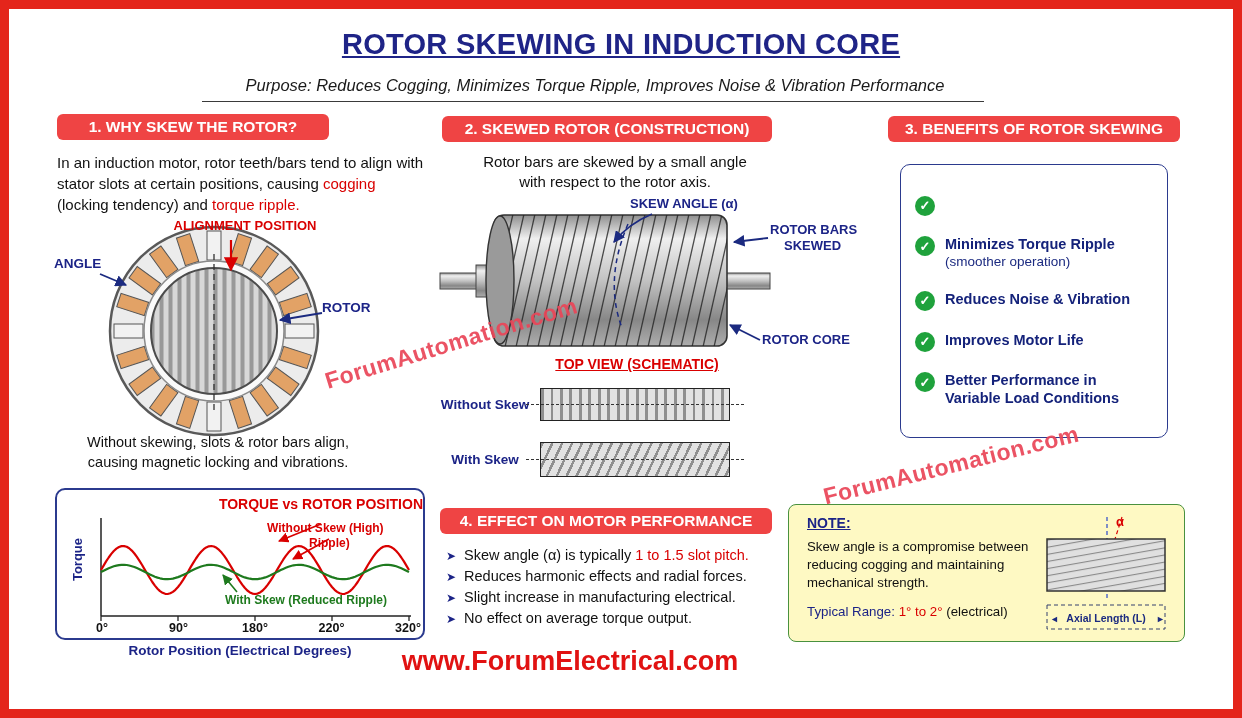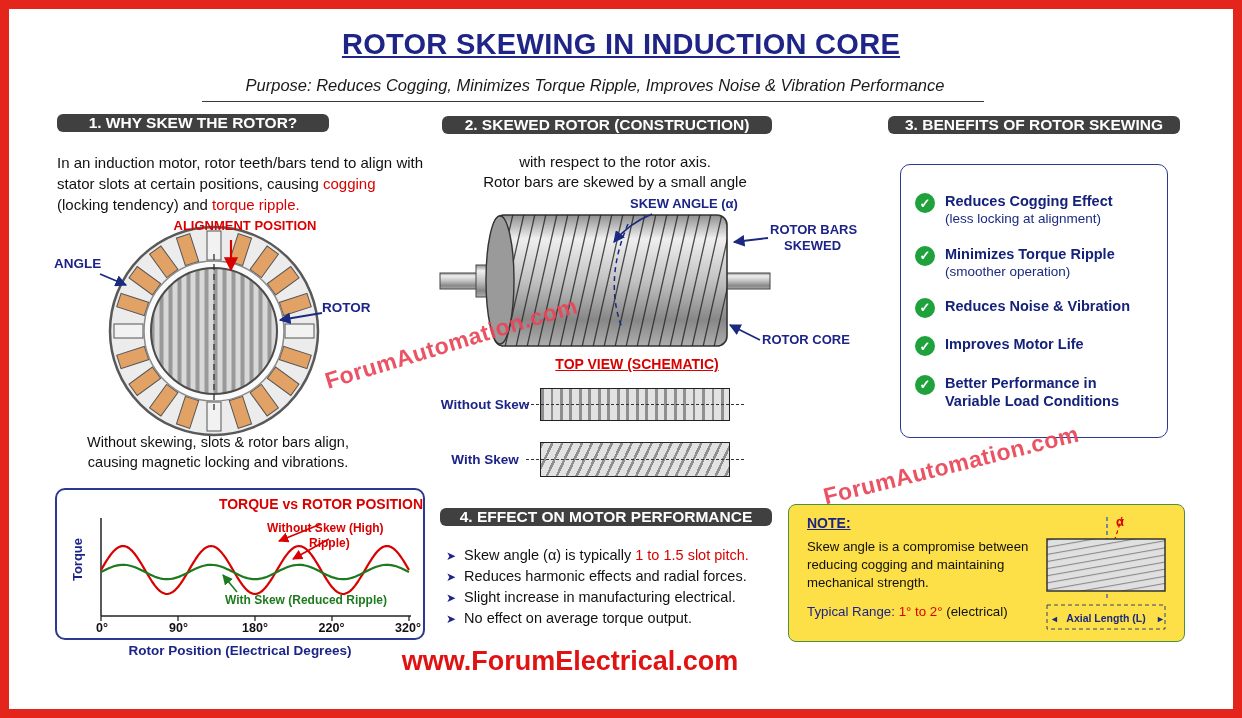--- a/index.html
+++ b/index.html
@@ -3,21 +3,21 @@
 <meta charset="utf-8">
 <style>
   *{margin:0;padding:0;box-sizing:border-box}
   html,body{width:1242px;height:718px}
   body{position:relative;background:#fff;font-family:"Liberation Sans",sans-serif;overflow:hidden;color:#111}
   .abs{position:absolute}
   .frame{position:absolute;inset:0;border:9px solid #e4251b;z-index:45;pointer-events:none}
   .page-title{top:28px;left:0;width:1242px;text-align:center;font-size:29px;font-weight:700;color:#1f2487;text-decoration:underline;letter-spacing:.3px}
   .subtitle{top:76px;left:0;width:1190px;text-align:center;font-size:16.5px;font-style:italic;color:#1a1a1a}
   .rule{top:101px;left:202px;width:782px;border-top:1.5px solid #3a3a3a}
-  .pill{background:#404040;color:#fff;font-weight:700;font-size:15.5px;display:flex;align-items:center;justify-content:center;border-radius:6px;height:18px;z-index:2}
+  .pill{background:#ef4444;color:#fff;font-weight:700;font-size:15.5px;display:flex;align-items:center;justify-content:center;border-radius:6px;height:26px;z-index:2}
   .navy{color:#1c2487}
   .red{color:#d90000}
   .grn{color:#1e7a1e}
   .b{font-weight:400}
   .para{font-size:15px;line-height:21px}
   .lbl{font-weight:700;font-size:13px;color:#1c2487;white-space:nowrap}
   .wm{position:absolute;color:rgba(234,70,88,.93);font-size:23px;font-weight:700;letter-spacing:.5px;white-space:nowrap;z-index:30}
   .chartbox{left:55px;top:488px;width:370px;height:152px;border:2px solid #2b3a8e;border-radius:10px;background:#fff}
   .ctitle{top:6px;left:0;width:100%;text-align:right;font-size:14px;font-weight:700;color:#d90000}
   .ylab{left:-10px;top:62px;width:60px;text-align:center;font-size:13px;font-weight:700;color:#1c2487;transform:rotate(-90deg)}
@@ -32,21 +32,21 @@
   .rowlbl{font-size:13.5px;font-weight:700;color:#1c2487;text-align:center;width:98px}
   .bullets{left:446px;top:547px;width:340px}
   .brow{display:flex;gap:8px;margin-bottom:5px;font-size:14.5px;white-space:nowrap}
   .bmark{color:#1c2487;font-size:12px;padding-top:2px}
   .benefits{left:900px;top:164px;width:268px;height:274px;border:1.5px solid #2b3a8e;border-radius:10px;background:#fff;display:flex;flex-direction:column;justify-content:space-evenly;padding:10px 14px}
   .benefit{display:flex;gap:10px;align-items:flex-start}
   .check{width:20px;height:20px;min-width:20px;border-radius:50%;background:#1fa23c;color:#fff;font-size:13px;font-weight:700;display:flex;align-items:center;justify-content:center;margin-top:1px}
   .btitle{font-size:14.5px;font-weight:700;color:#14227a;line-height:18px}
   .bsub{font-size:13.5px;color:#1b2a80;line-height:17px}
   .bsub:empty{display:none}
-  .notebox{left:788px;top:504px;width:397px;height:138px;background:#fde047;border:1.6px solid #49913f;border-radius:8px;z-index:4}
+  .notebox{left:788px;top:504px;width:397px;height:138px;background:#fef9c3;border:1.6px solid #49913f;border-radius:8px;z-index:4}
   .notetitle{left:18px;top:10px;font-size:14px;font-weight:700;color:#1c2487;text-decoration:underline}
   .notebody{left:18px;top:33px;width:228px;font-size:13.2px;line-height:18px;color:#111}
   .noterange{left:18px;top:99px;width:240px;font-size:13.3px;white-space:nowrap}
   .topview{left:537px;top:356px;width:200px;text-align:center;font-size:14px;font-weight:700;color:#d90000;text-decoration:underline;z-index:3}
   .footer{left:340px;top:646px;width:460px;text-align:center;font-size:27px;font-weight:700;color:#e11212;z-index:10}
   svg text{font-family:"Liberation Sans",sans-serif}
 </style>
 </head>
 <body>
 
@@ -160,22 +160,22 @@
     <span>180°</span>
     <span>220°</span>
     <span>320°</span>
   </div>
 </div>
 <div class="abs xlab">Rotor Position (Electrical Degrees)</div>
 
 <div class="abs pill" style="left:442px;top:116px;width:330px">2. SKEWED ROTOR (CONSTRUCTION)</div>
 
 <div class="abs" style="left:460px;top:152px;width:310px;text-align:center;font-size:15px;line-height:20px">
+  <div>Rotor bars are skewed by a small angle</div>
   <div>with respect to the rotor axis.</div>
-  <div>Rotor bars are skewed by a small angle</div>
 </div>
 
 <div class="abs" style="left:428px;top:194px;width:424px;height:170px">
   <svg class="abs" style="left:0;top:0" width="424" height="168" viewBox="0 0 424 168">
     <defs>
         <clipPath id="bodyClip">
           <rect x="66" y="21" width="233" height="131" rx="10"></rect>
         </clipPath>
       </defs>
     <rect x="12" y="79" width="42" height="16" fill="url(#metal)" stroke="#444"></rect>
@@ -251,24 +251,20 @@
     <span class="bmark">➤</span>
     <span>No effect on average torque output.</span>
   </div>
 </div>
 
 <div class="abs pill" style="left:888px;top:116px;width:292px">3. BENEFITS OF ROTOR SKEWING</div>
 
 <div class="abs benefits">
   <div class="benefit">
     <span class="check">✓</span>
-    <div>
-      <div class="btitle">Reduces Cogging Effect</div>
-      <div class="bsub">(less locking at alignment)</div>
-    </div>
   </div>
   <div class="benefit">
     <span class="check">✓</span>
     <div>
       <div class="btitle">Minimizes Torque Ripple</div>
       <div class="bsub">(smoother operation)</div>
     </div>
   </div>
   <div class="benefit">
     <span class="check">✓</span>

